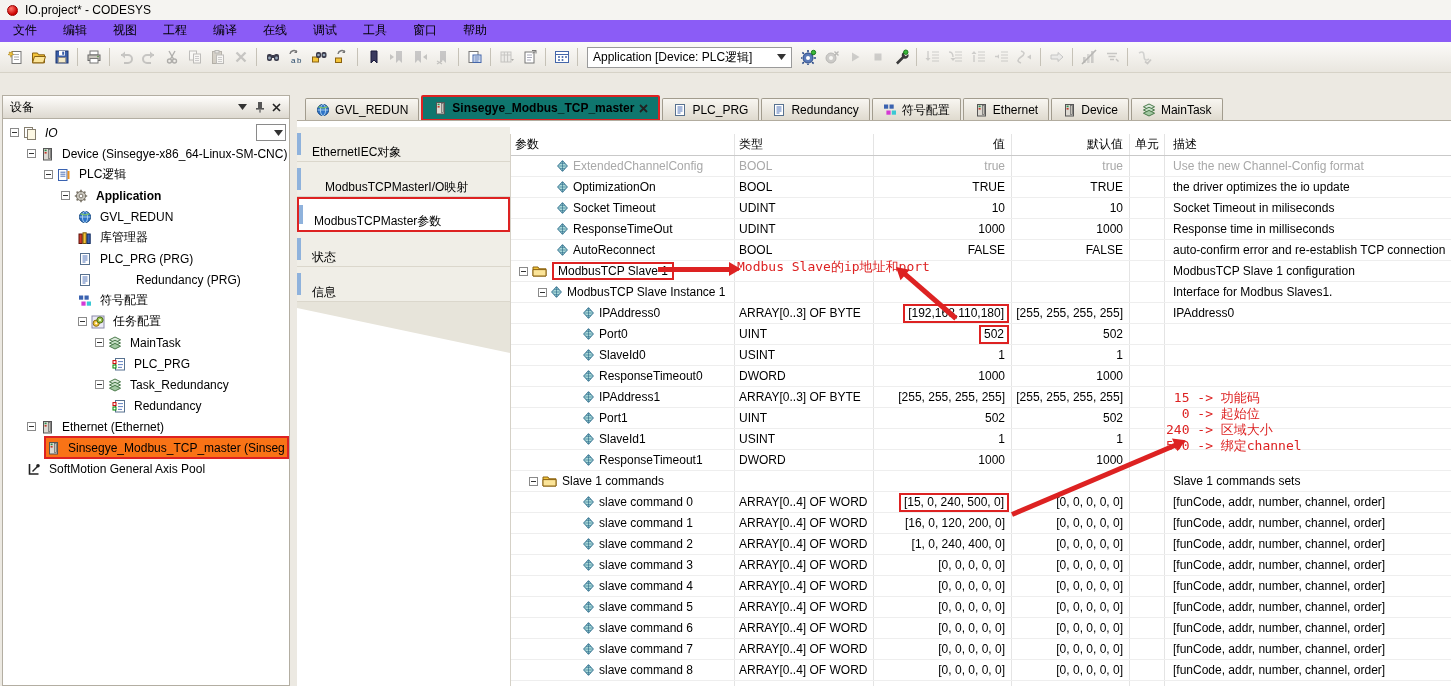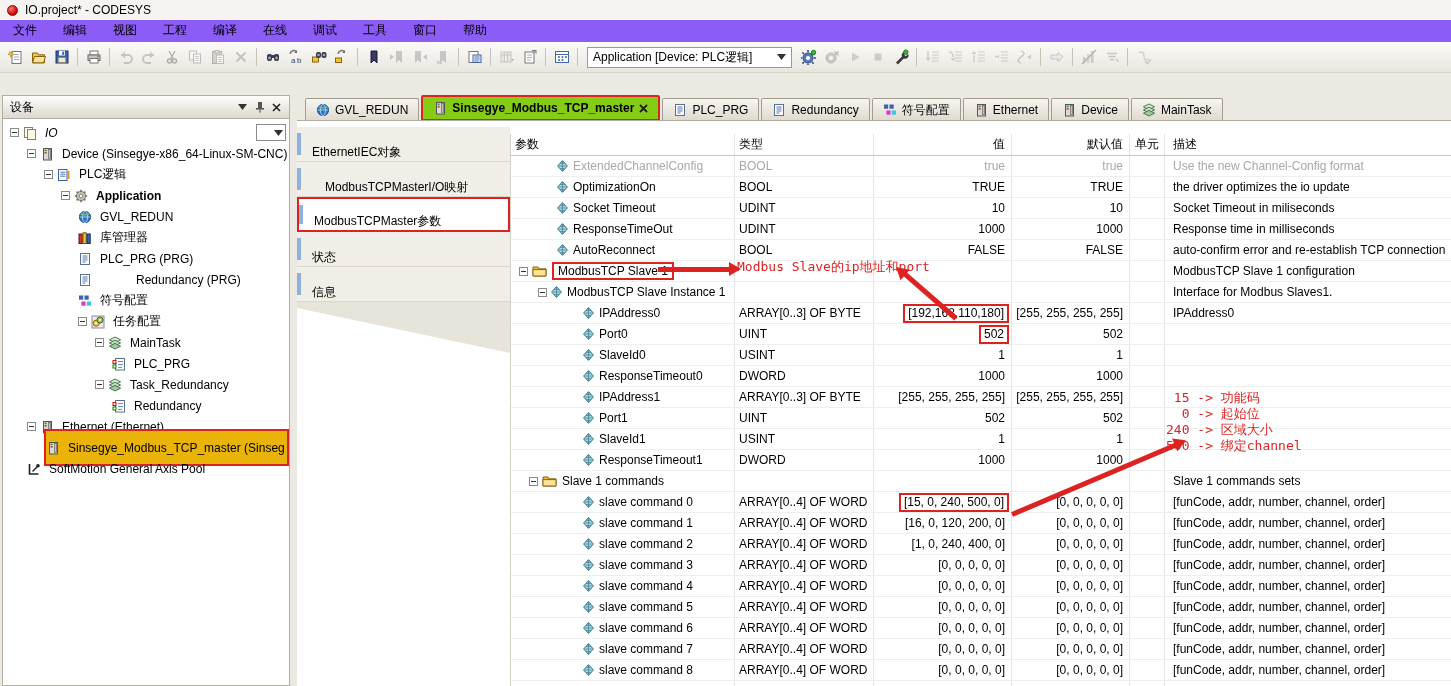--- a/index.html
+++ b/index.html
@@ -24,33 +24,33 @@
   
   #devpanel { position:absolute; left:2px; top:95px; width:288px; bottom:0;
               border:1px solid #b3aea2; background:#fff; }
   #devhead { height:23px; background:linear-gradient(#fefdfb,#ddd9d0); border-bottom:1px solid #b3aea2;
              display:flex; align-items:center; padding:0 4px 0 7px; }
   #devhead .sp { flex:1; }
   .hbtn { width:17px; height:16px; display:flex; align-items:center; justify-content:center; }
   #tree { position:absolute; left:0; top:23px; right:0; bottom:0; overflow:hidden; background:#fff; padding-top:3px; }
   .trow { height:21px; display:flex; align-items:center; white-space:nowrap; position:relative; }
   .trow .lbl { padding:1px 3px; }
-  .trow.sel .selwrap { background:#eab308; border:2px solid #dd2222; display:flex; align-items:center; flex:1; height:37px; overflow:hidden; }
+  .trow.sel .selwrap { background:#f97316; border:2px solid #dd2222; display:flex; align-items:center; flex:1; height:23px; overflow:hidden; }
   .titalic { font-style:italic; } .tbold { font-weight:bold; }
   .exp { flex:none; margin-right:4px; }
   .ticon { flex:none; margin-right:5px; display:flex; }
   .treecombo { position:absolute; right:3px; top:2px; width:30px; height:17px; background:#fff;
                border:1px solid #8a8a8a; display:flex; align-items:center; justify-content:flex-end; padding-right:2px; }
 
   
   #etabs { position:absolute; left:297px; top:95px; right:0; height:26px; display:flex; align-items:flex-end; padding-left:8px; gap:2px; }
   .etab { height:23px; display:flex; align-items:center; gap:5px; padding:0 10px;
           background:linear-gradient(#f8f6f1,#ded9cd); border:1px solid #a29c8e; border-bottom:none;
           border-radius:2px 2px 0 0; white-space:nowrap; }
-  .etab.active { height:26px; background:#84cc16; font-weight:bold; border:2px solid #dd2222; }
+  .etab.active { height:26px; background:#0f766e; font-weight:bold; border:2px solid #dd2222; }
   #etabline { position:absolute; left:297px; right:0; top:120px; height:1px; background:#b2ac9f; }
 
   
   #editor { position:absolute; left:297px; top:121px; right:0; bottom:0; background:#fff; }
   #dtabs { position:absolute; left:0; top:0; width:213px; bottom:0; background:#fff; }
   .dtab { position:absolute; left:0; width:213px; height:35px; background:#f0eee7; display:flex; align-items:flex-end;
           padding-left:15px; border-bottom:1px solid #dbd7cc; }
   .dtab::before { content:""; position:absolute; left:0; top:6px; bottom:6px; width:4px; background:#8fb2dc; }
   .dtab.active { background:#fff; border:2px solid #dd2222; }
   #dtrap { position:absolute; left:0; top:177px; width:213px; height:55px; background:#e7e4da;

